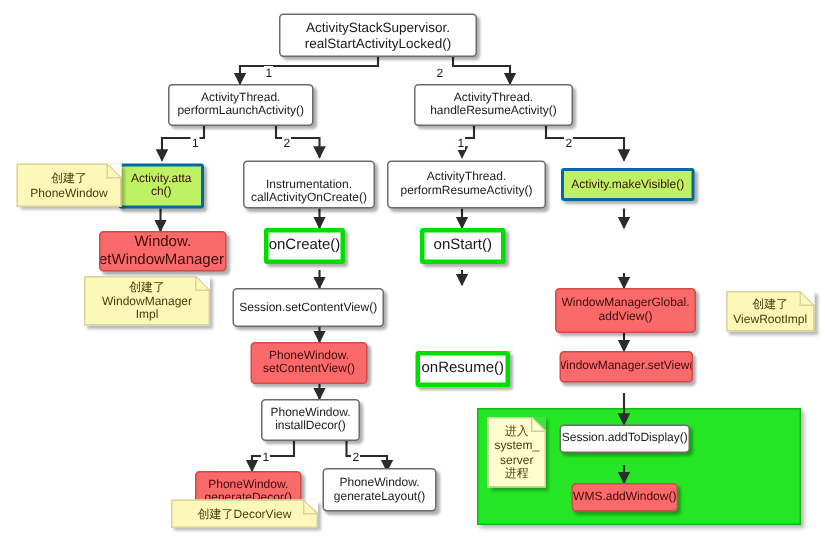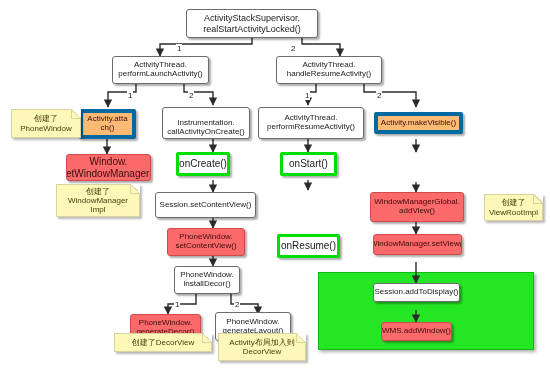--- a/index.html
+++ b/index.html
@@ -46,22 +46,22 @@
     border: 1px solid #d14a4a;
     color: #3a0c0c;
   }
   .n-green-white {
     background: #ffffff;
     border: 3px solid #00dd00;
     color: #1a1a1a;
     border-radius: 2px;
   }
   .n-green-red {
-    background: #fdba74;
-    border: 4px solid #0369a1;
+    background: #bef264;
+    border: 2px solid #0369a1;
     color: #3a0c0c;
     border-radius: 2px;
   }
   .note {
     position: absolute;
     box-sizing: border-box;
     background: #fbf8b8;
     border: 1px solid #d8d3a0;
     color: #4a3b0a;
     display: flex;
@@ -253,25 +253,27 @@
 
   <div class="note" style="left:484px; top:194px; width:59px; height:27px; font-size:8px;">
     <span style="white-space:pre-line">创建了
 ViewRootImpl</span>
   </div>
 
   <div class="note" style="left:114px; top:333px; width:98px; height:19px; font-size:8px;">
     <span style="white-space:pre-line">创建了DecorView</span>
   </div>
 
-  <div class="note" style="left:218px; top:333px; width:88px; height:28px; font-size:8px;">
-    <span style="white-space:pre-line">Activity布局加入到
-DecorView</span>
-  </div>
-
+
+  <div class="note note-pale" style="left:325px; top:278px; width:39px; height:47px; font-size:8px;">
+    <span style="white-space:pre-line">进入
+system_
+server
+进程</span>
+  </div>
 
   <div class="elabel" style="left:176px; top:44px;">
     <span>1</span>
   </div>
   <div class="elabel" style="left:290px; top:44px;">
     <span>2</span>
   </div>
   <div class="elabel" style="left:127px; top:91px;">
     <span>1</span>
   </div>

